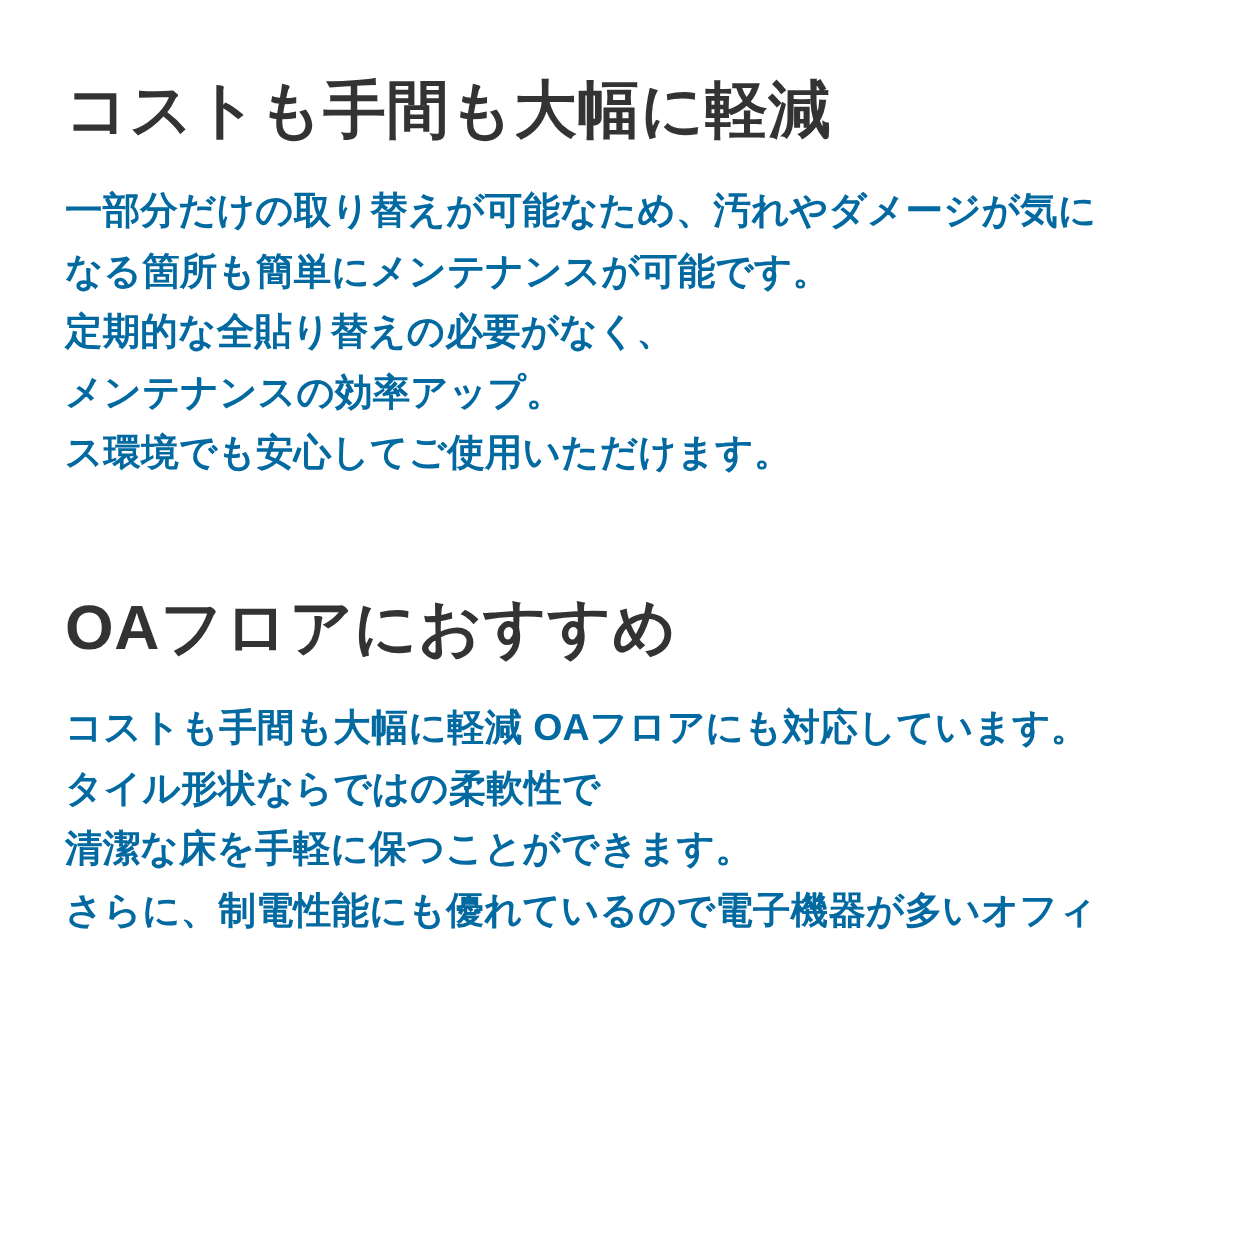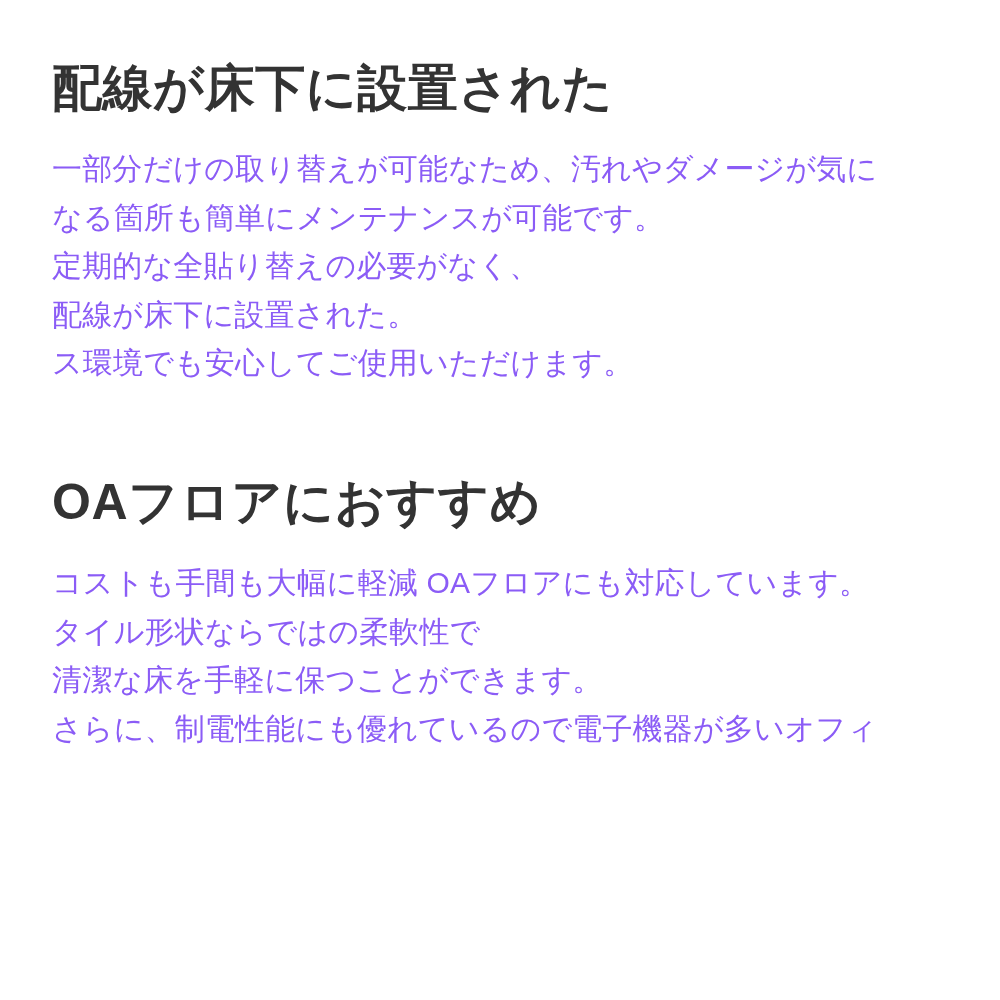--- a/index.html
+++ b/index.html
@@ -32,41 +32,41 @@
     line-height: 1.22;
     font-weight: 700;
     letter-spacing: 0.01em;
     color: #333333;
     margin: 0 0 26px 0;
     white-space: nowrap;
   }
   .section-body {
     font-size: 30px;
     line-height: 1.62;
-    font-weight: 400;
-    color: #8b5cf6;
+    font-weight: 700;
+    color: #0369a1;
     letter-spacing: 0.005em;
   }
   .body-line {
     display: block;
     white-space: nowrap;
   }
 </style>
 </head>
 <body>
 
 <div class="page">
 
   <section class="section">
-    <h2 class="section-heading">配線が床下に設置された</h2>
+    <h2 class="section-heading">コストも手間も大幅に軽減</h2>
     <div class="section-body">
       <span class="body-line">一部分だけの取り替えが可能なため、汚れやダメージが気に</span>
       <span class="body-line">なる箇所も簡単にメンテナンスが可能です。</span>
       <span class="body-line">定期的な全貼り替えの必要がなく、</span>
-      <span class="body-line">配線が床下に設置された。</span>
+      <span class="body-line">メンテナンスの効率アップ。</span>
       <span class="body-line">ス環境でも安心してご使用いただけます。</span>
     </div>
   </section>
 
   <section class="section">
     <h2 class="section-heading">OAフロアにおすすめ</h2>
     <div class="section-body">
       <span class="body-line">コストも手間も大幅に軽減 OAフロアにも対応しています。</span>
       <span class="body-line">タイル形状ならではの柔軟性で</span>
       <span class="body-line">清潔な床を手軽に保つことができます。</span>

